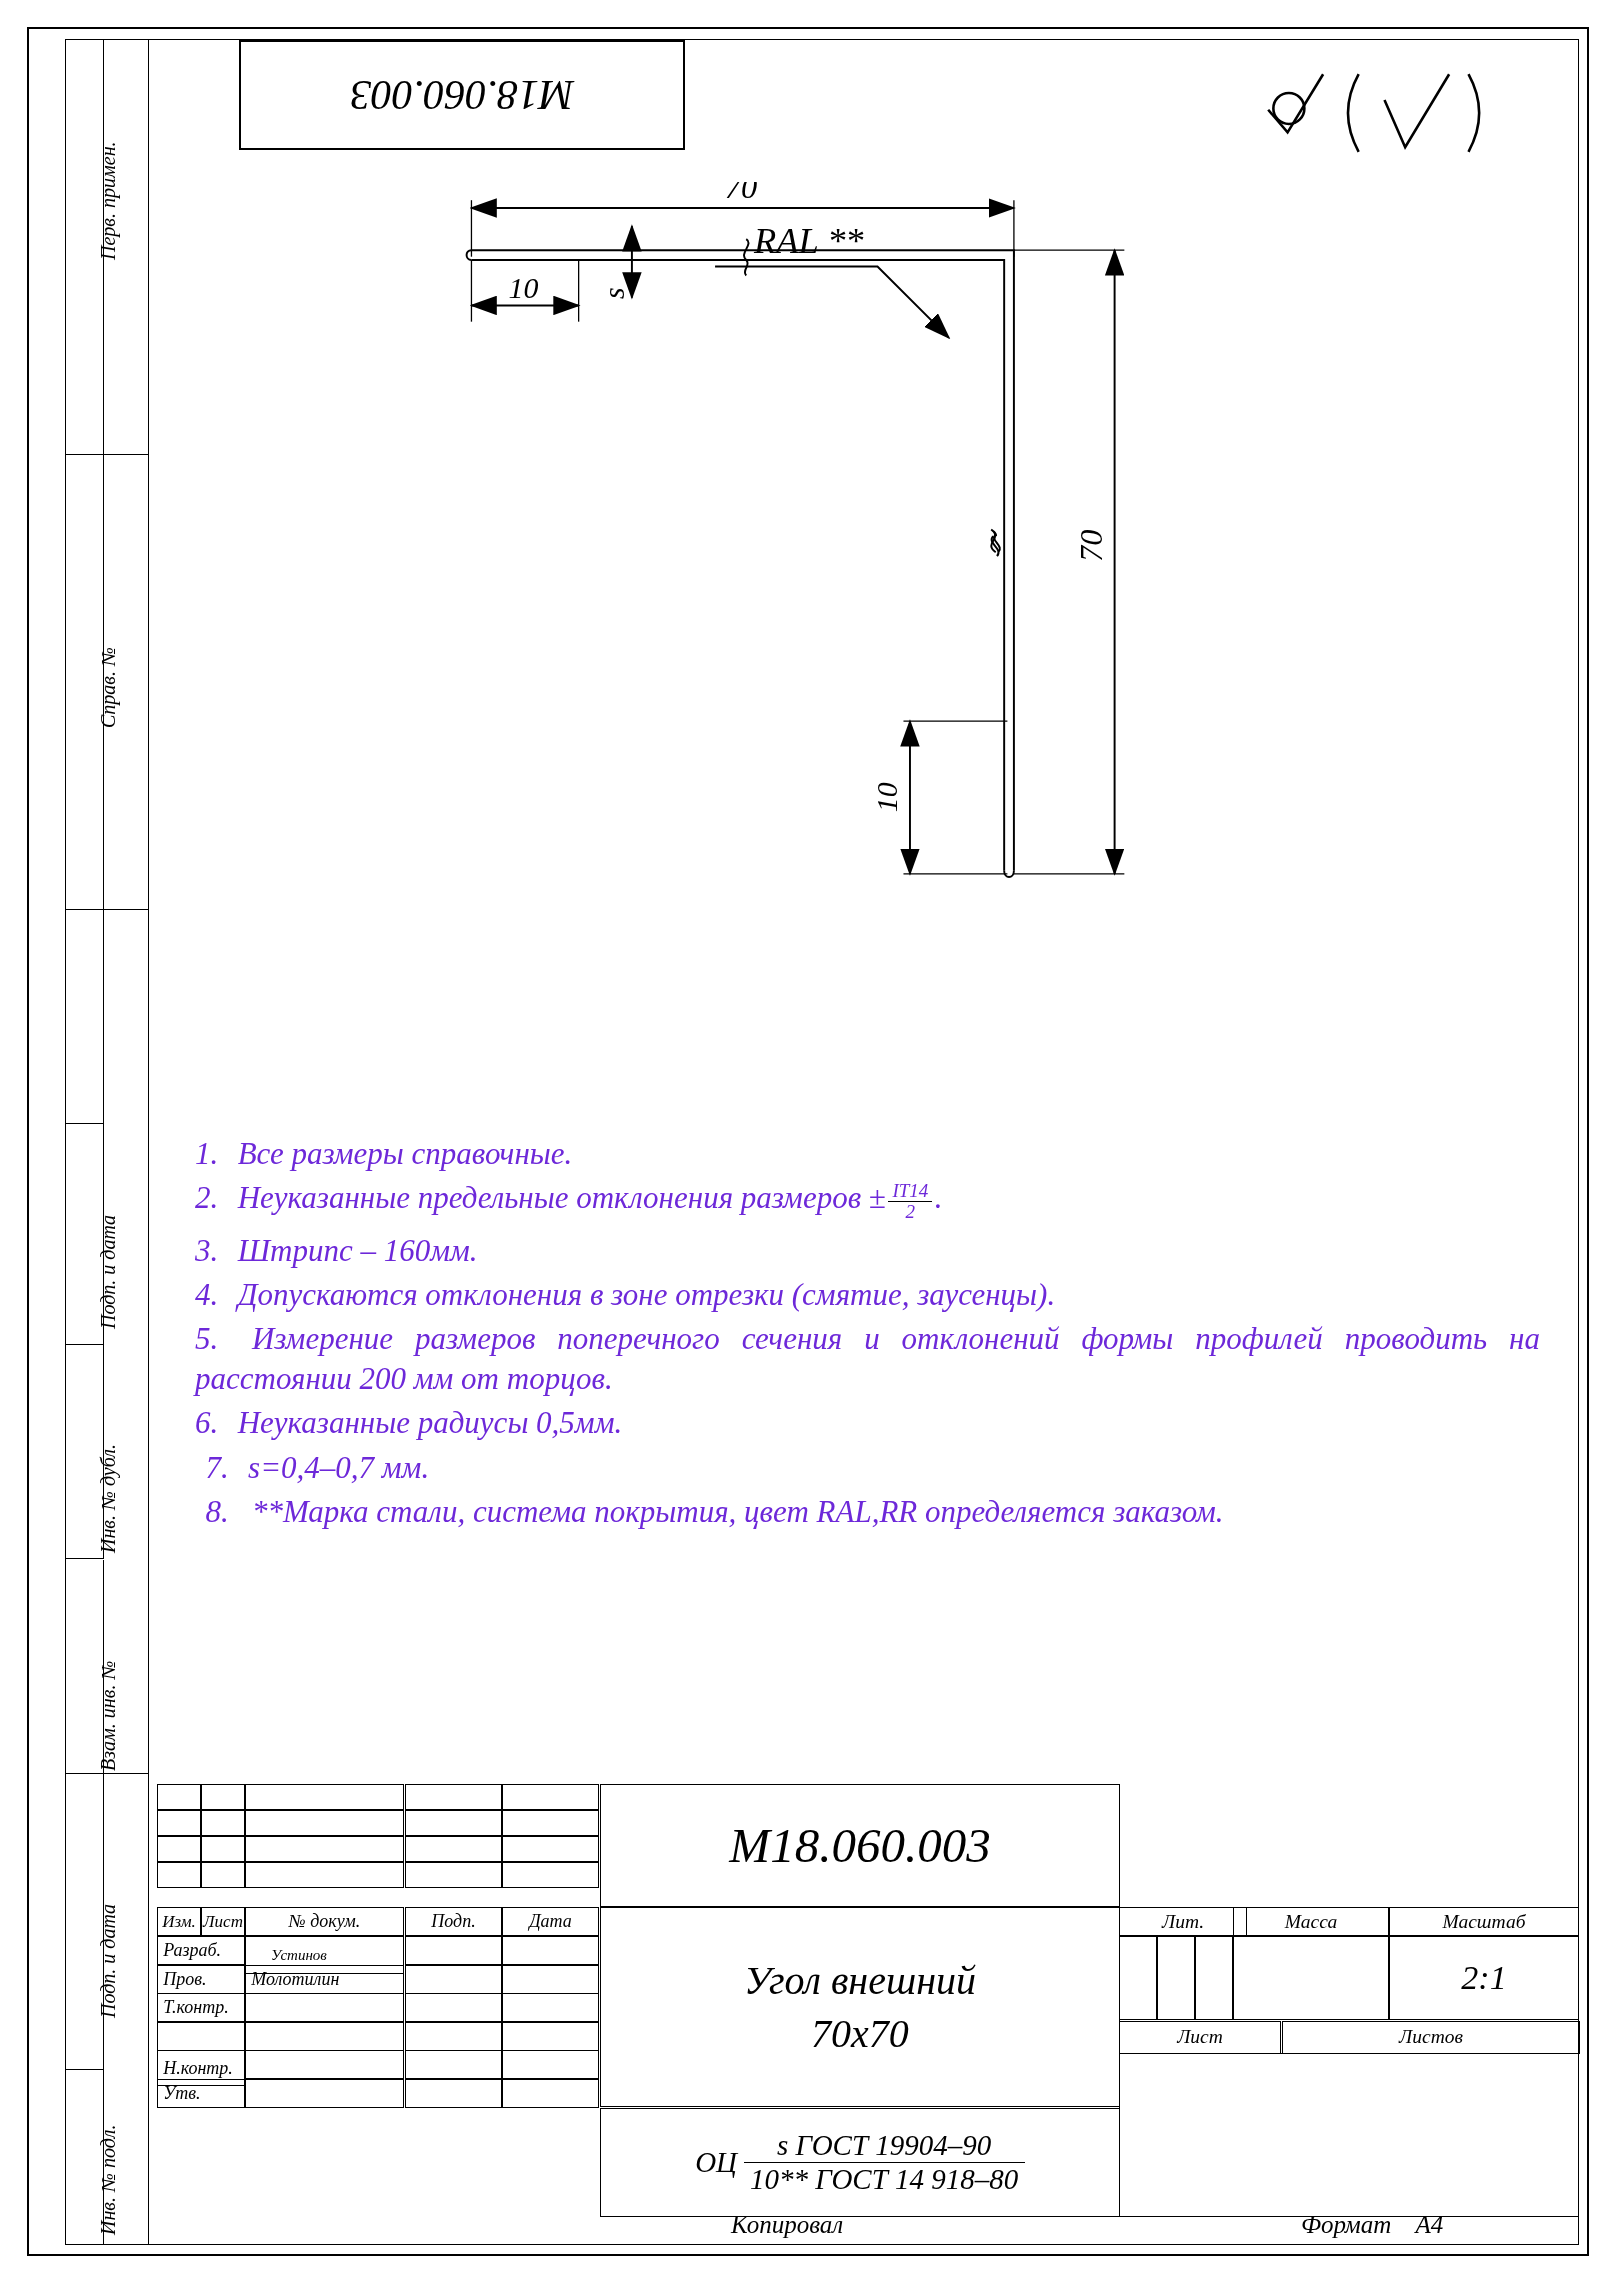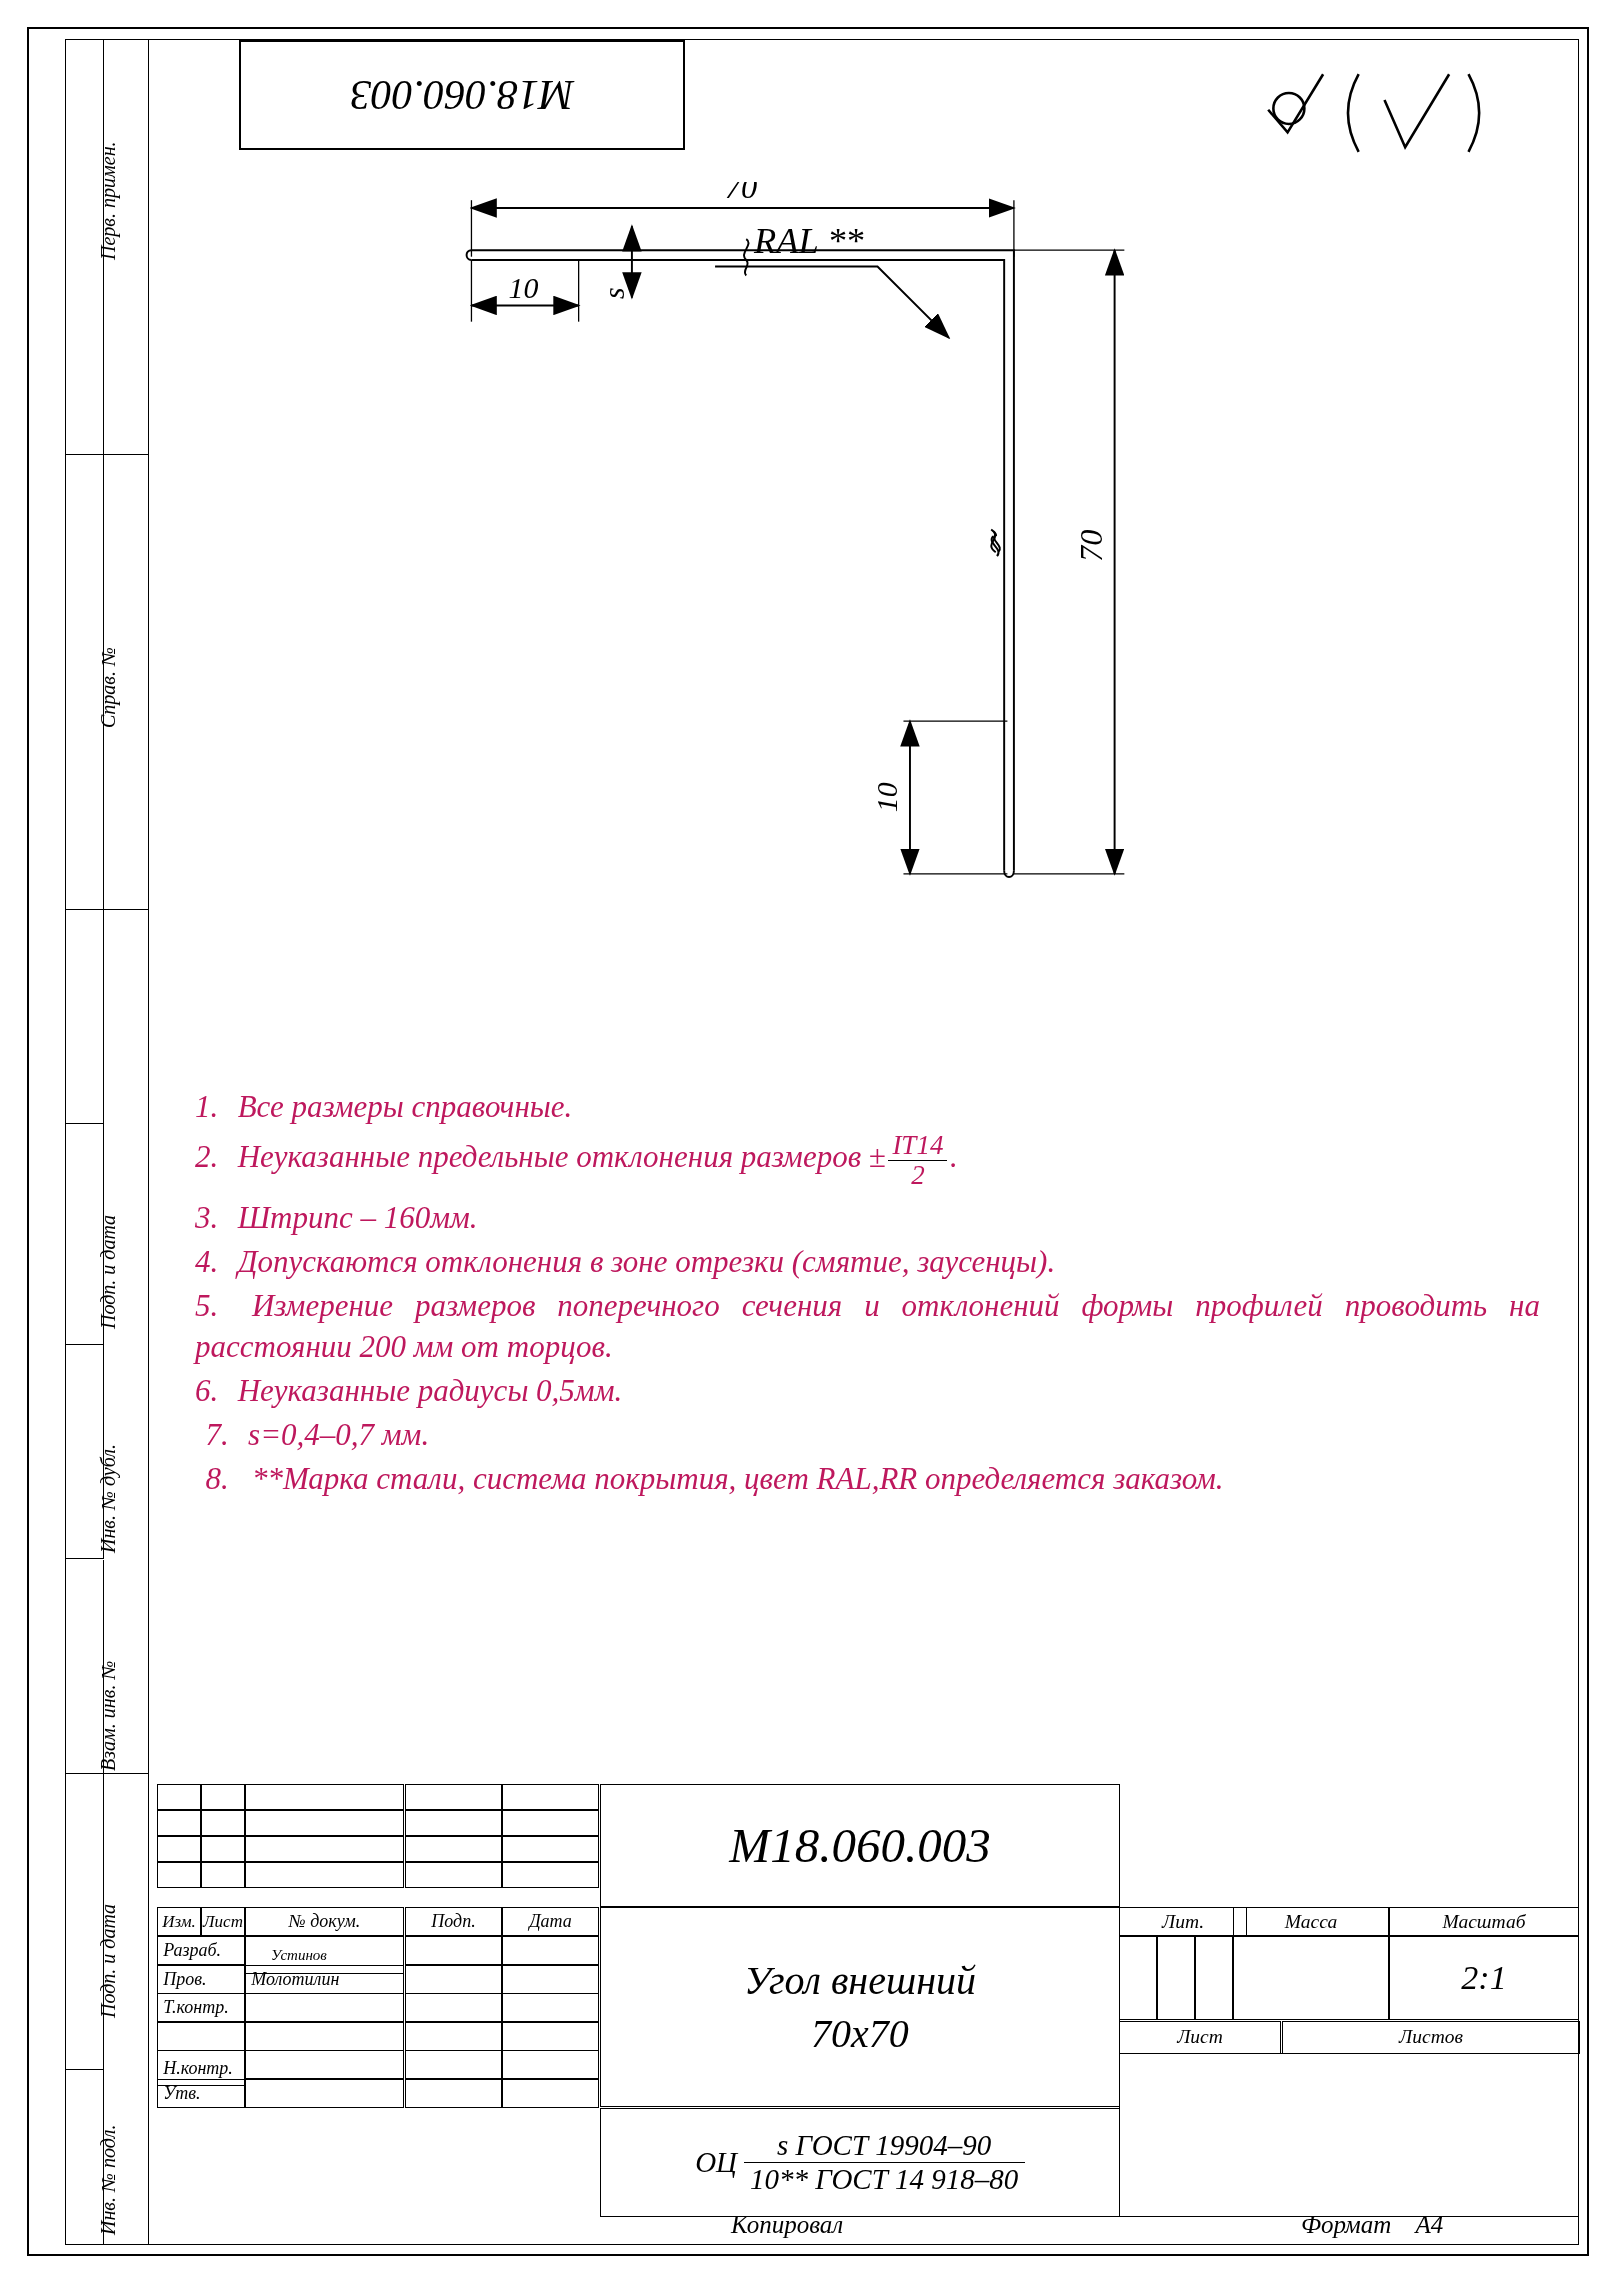--- a/index.html
+++ b/index.html
@@ -94,36 +94,36 @@
   
   #drawing {
     position: absolute;
     left: 390px; top: 182px;
     width: 910px; height: 929px;
   }
 
   
   #notes {
     position: absolute;
-    left: 195px; top: 1087px;
+    left: 195px; top: 1134px;
     width: 1345px;
     font-family: "Liberation Serif", serif;
     font-style: italic;
     font-size: 31px;
-    color: #be185d;
+    color: #6d28d9;
     line-height: 1.30;
   }
   #notes .note { margin-bottom: 3.9px; }
   #notes .just { text-align: justify; }
   .frac {
     display: inline-block;
     vertical-align: middle;
     text-align: center;
     line-height: 1.05;
-    font-size: 27px;
+    font-size: 19px;
     margin: 0 2.6px;
   }
   .frac .num { display:block; padding: 0 3.9px; }
   .frac .den { display:block; border-top: 1.9px solid #000; padding: 0 3.9px; }
 
   
   #stamp {
     position: absolute;
     left: 157px;
     top: 1784px;

